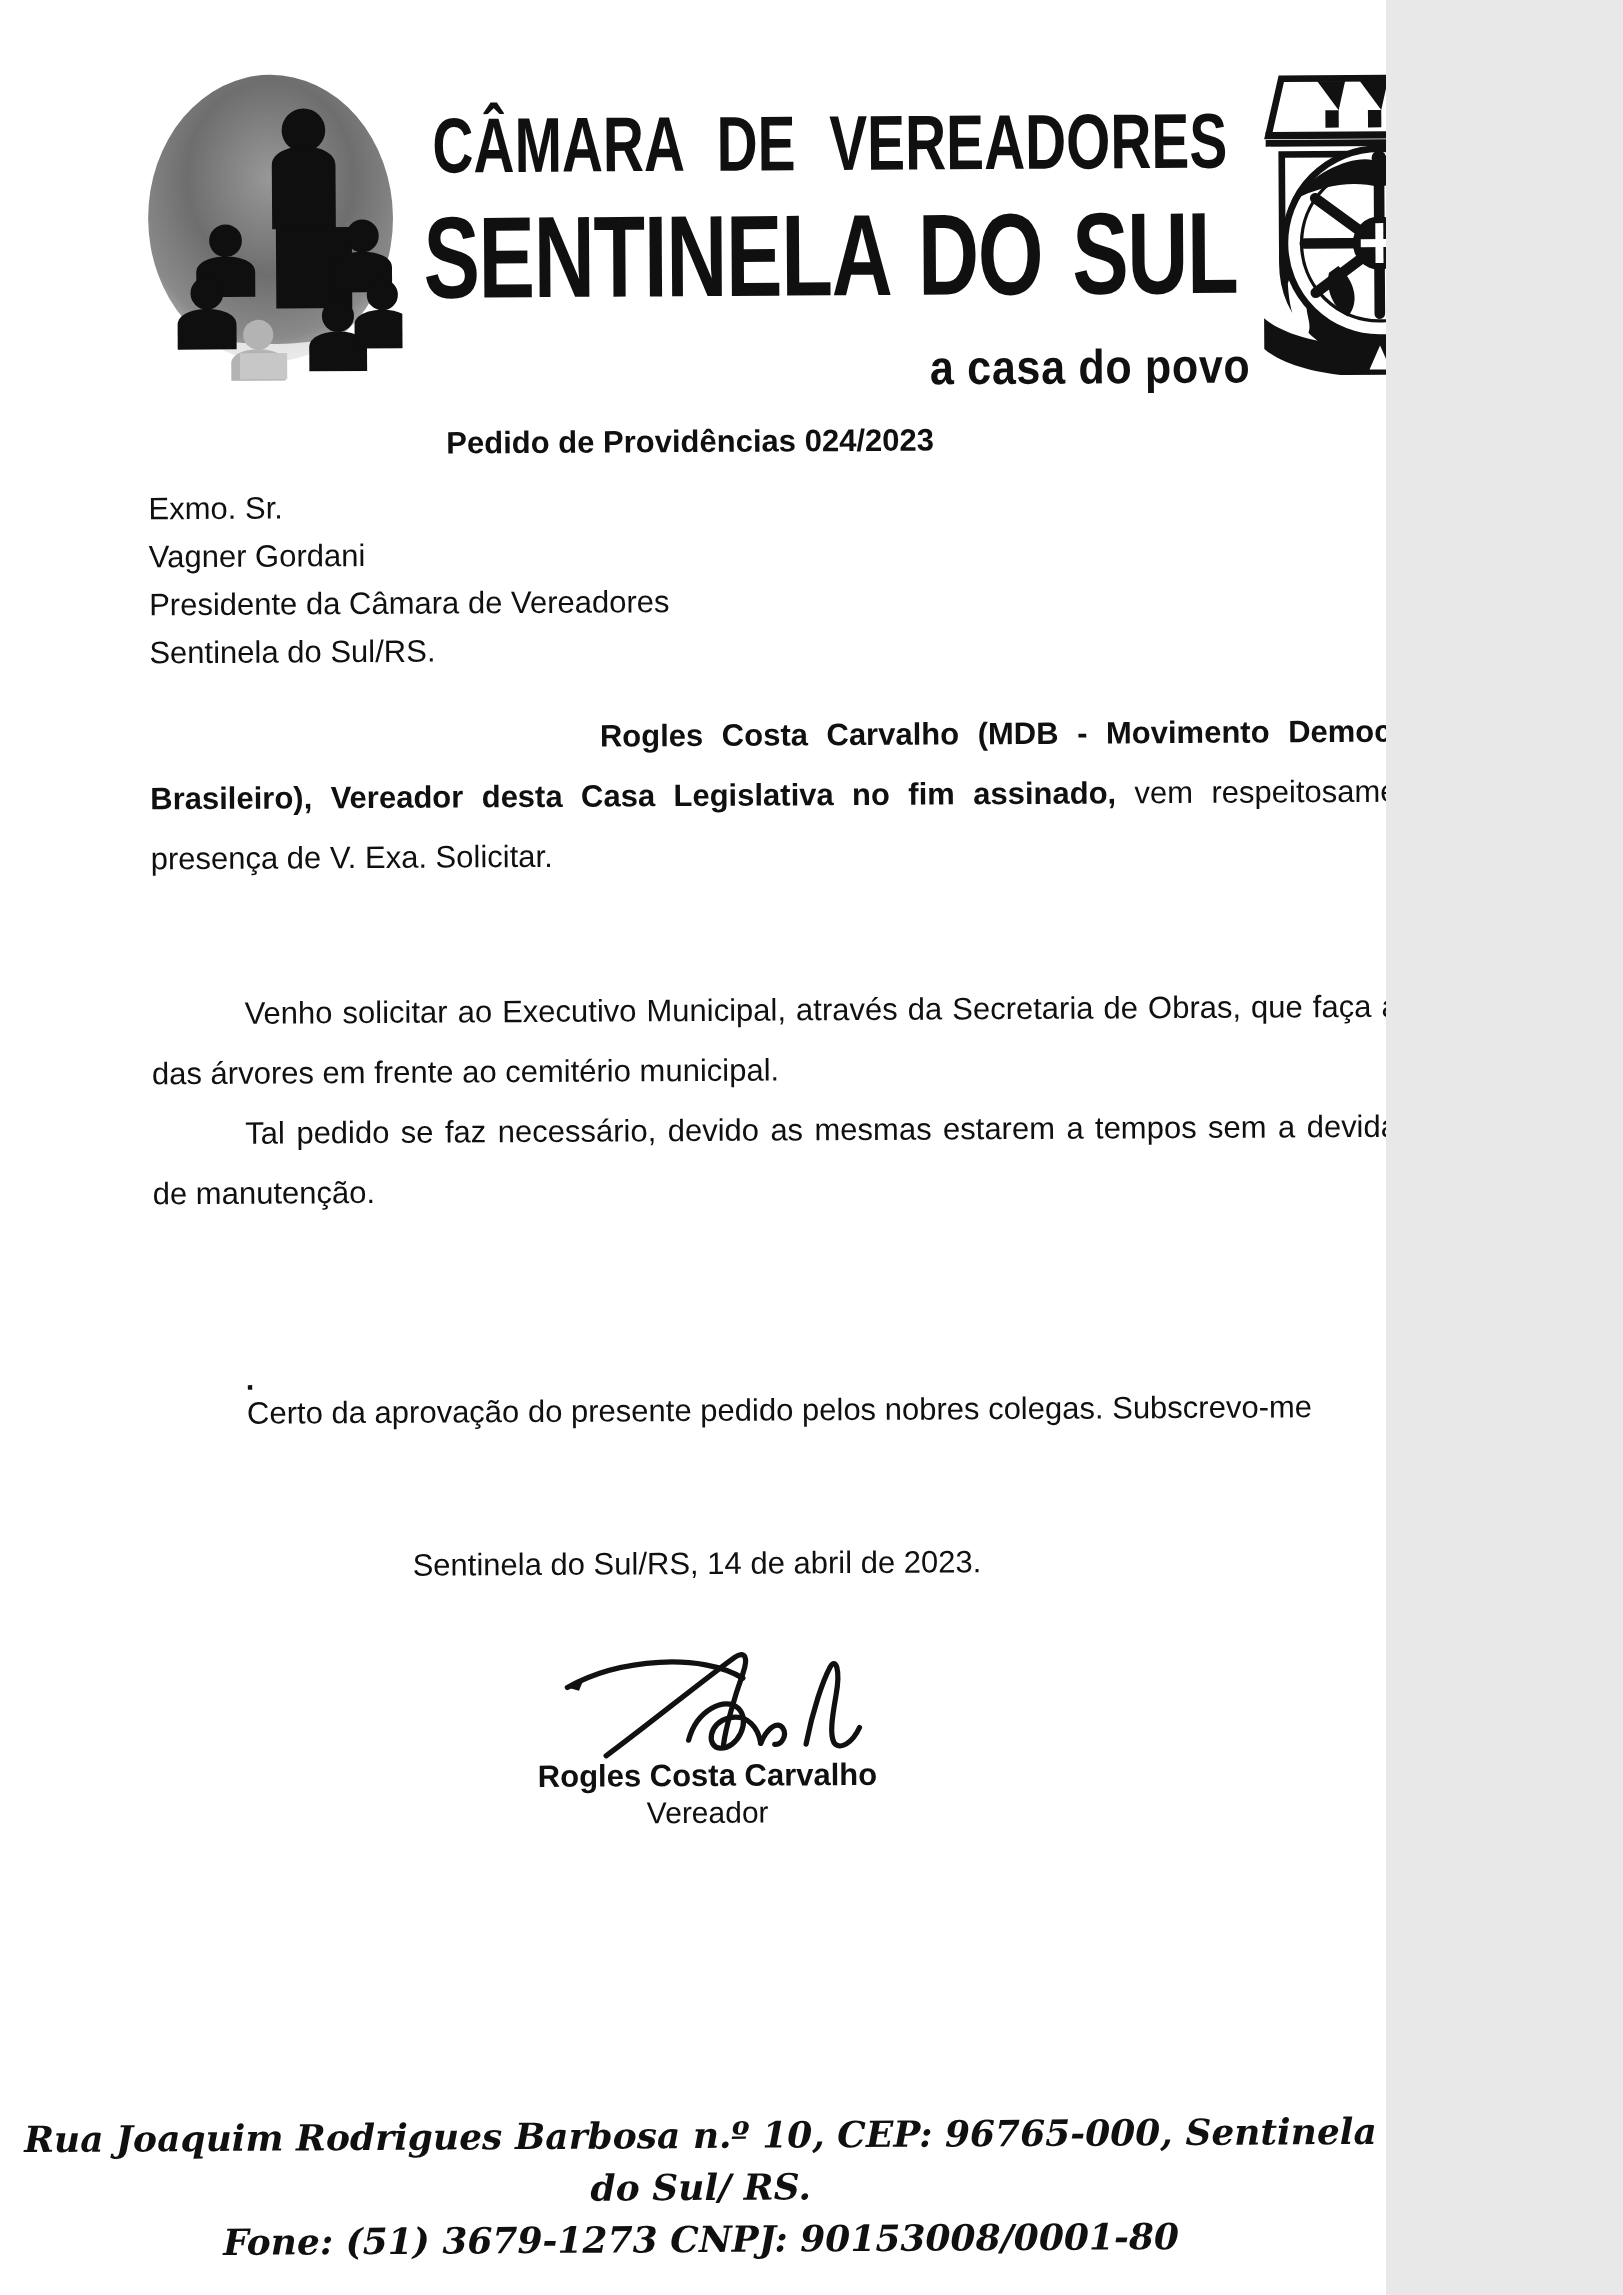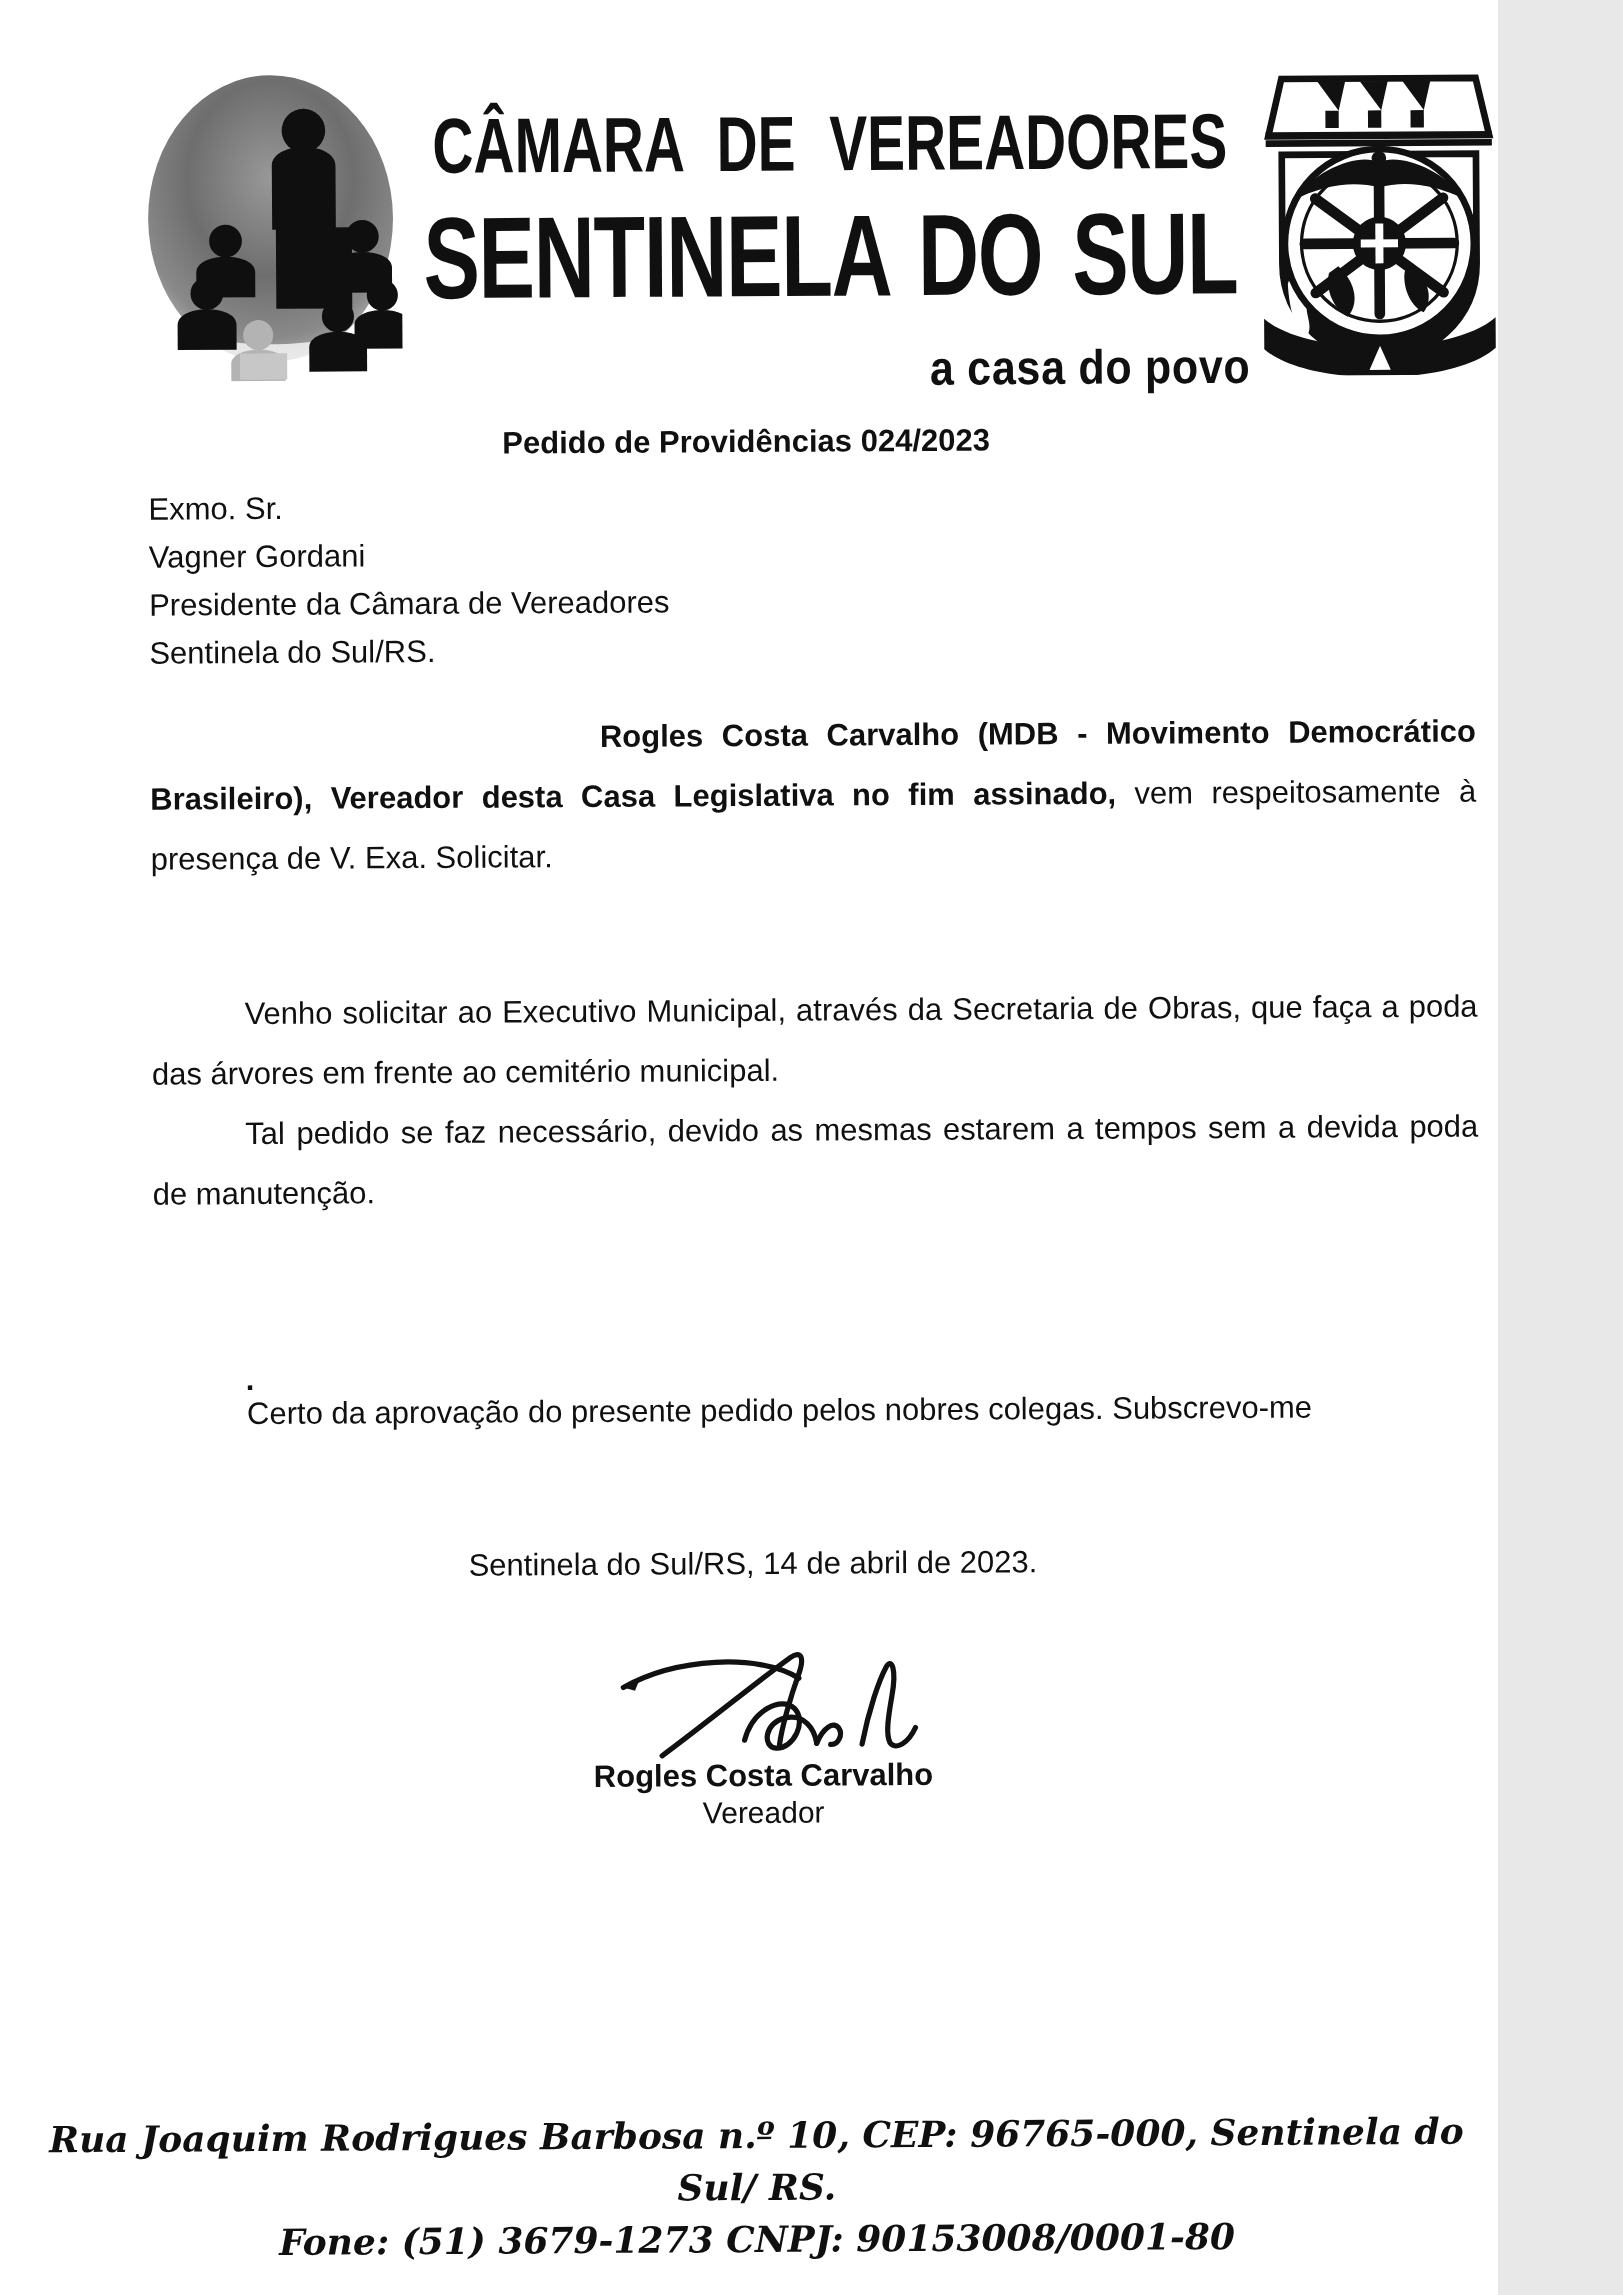--- a/index.html
+++ b/index.html
@@ -1,18 +1,18 @@
 <!DOCTYPE html>
 <html style="font-size:10.5px"><head>
 <meta charset="utf-8">
 <style>
   html,body{margin:0;padding:0;background:#e8e8e8;}
   .page{
     position:relative;
-    width:1498px;height:2295px;
+    width:1386px;height:2295px;
     background:#ffffff;
     font-family:"Liberation Sans",sans-serif;
     color:#101010;
     overflow:hidden;
   }
   .tilt{position:absolute;inset:0;transform:rotate(-0.35deg);transform-origin:50% 40%;}
 
   
   .header{position:absolute;top:69px;left:145px;width:1332px;display:flex;align-items:flex-start;}
   .logo-wrap{width:261px;height:309px;flex:0 0 auto;}

